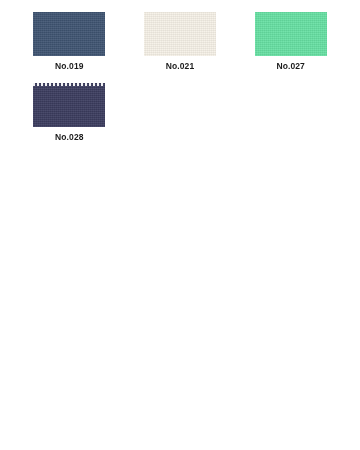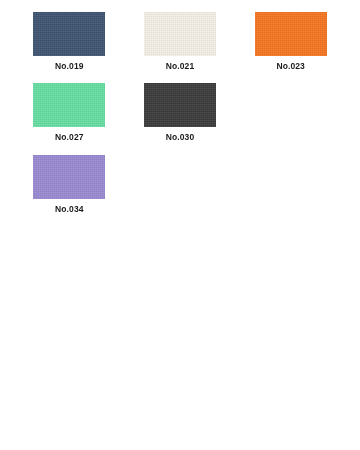--- a/index.html
+++ b/index.html
@@ -105,40 +105,29 @@
       </div>
       <div class="swatch-label">No.019</div>
     </div>
     <div class="swatch-cell">
       <div class="swatch-chip" style="background: rgb(246, 241, 231);">
         <div class="weave"></div>
       </div>
       <div class="swatch-label">No.021</div>
     </div>
     <div class="swatch-cell">
-      <div class="swatch-chip" style="background: rgb(247, 118, 31);">
-        <div class="weave"></div>
-      </div>
-      <div class="swatch-label">No.023</div>
-    </div>
-    <div class="swatch-cell">
       <div class="swatch-chip" style="background: rgb(102, 224, 163);">
         <div class="weave"></div>
       </div>
       <div class="swatch-label">No.027</div>
     </div>
     <div class="swatch-cell">
-      <div class="swatch-chip" style="background: rgb(59, 59, 59);">
+      <div class="swatch-chip" style="background: rgb(59, 60, 94);">
         <div class="weave"></div>
+        <div class="stitch-edge"></div>
       </div>
-      <div class="swatch-label">No.030</div>
+      <div class="swatch-label">No.028</div>
     </div>
     <div class="swatch-cell">
       <div class="swatch-chip empty"></div>
       <div class="swatch-label"></div>
     </div>
-    <div class="swatch-cell">
-      <div class="swatch-chip" style="background: rgb(154, 138, 212);">
-        <div class="weave"></div>
-      </div>
-      <div class="swatch-label">No.034</div>
-    </div>
   </div>
 
 </body></html>

